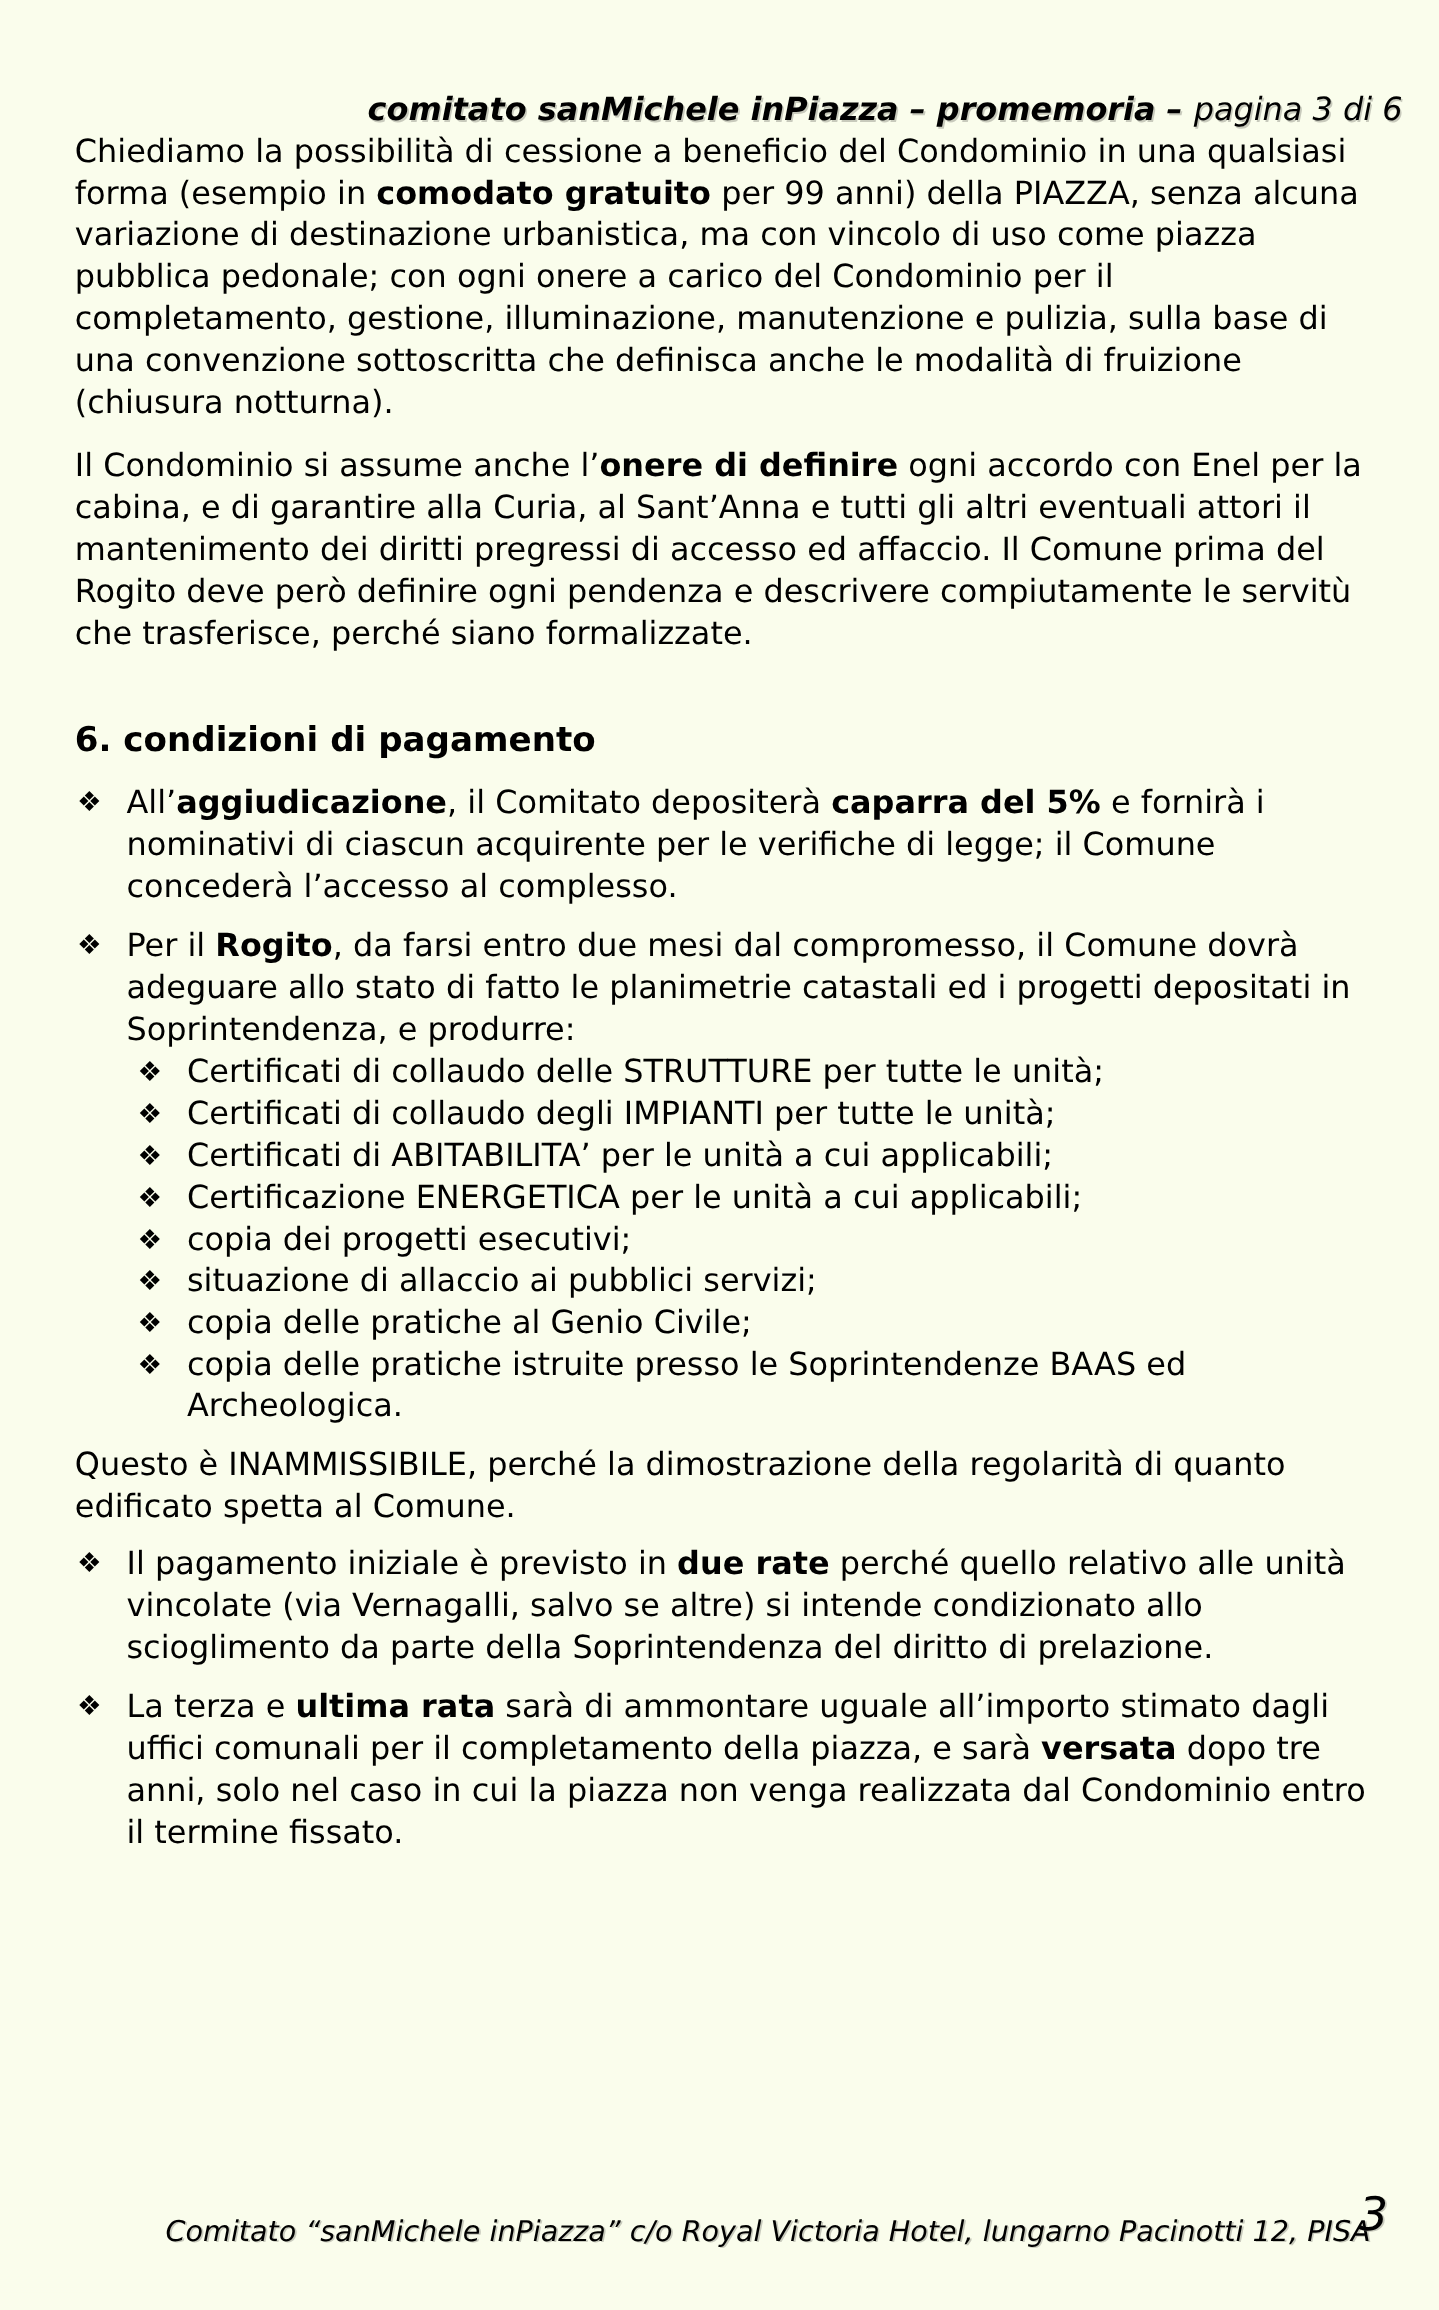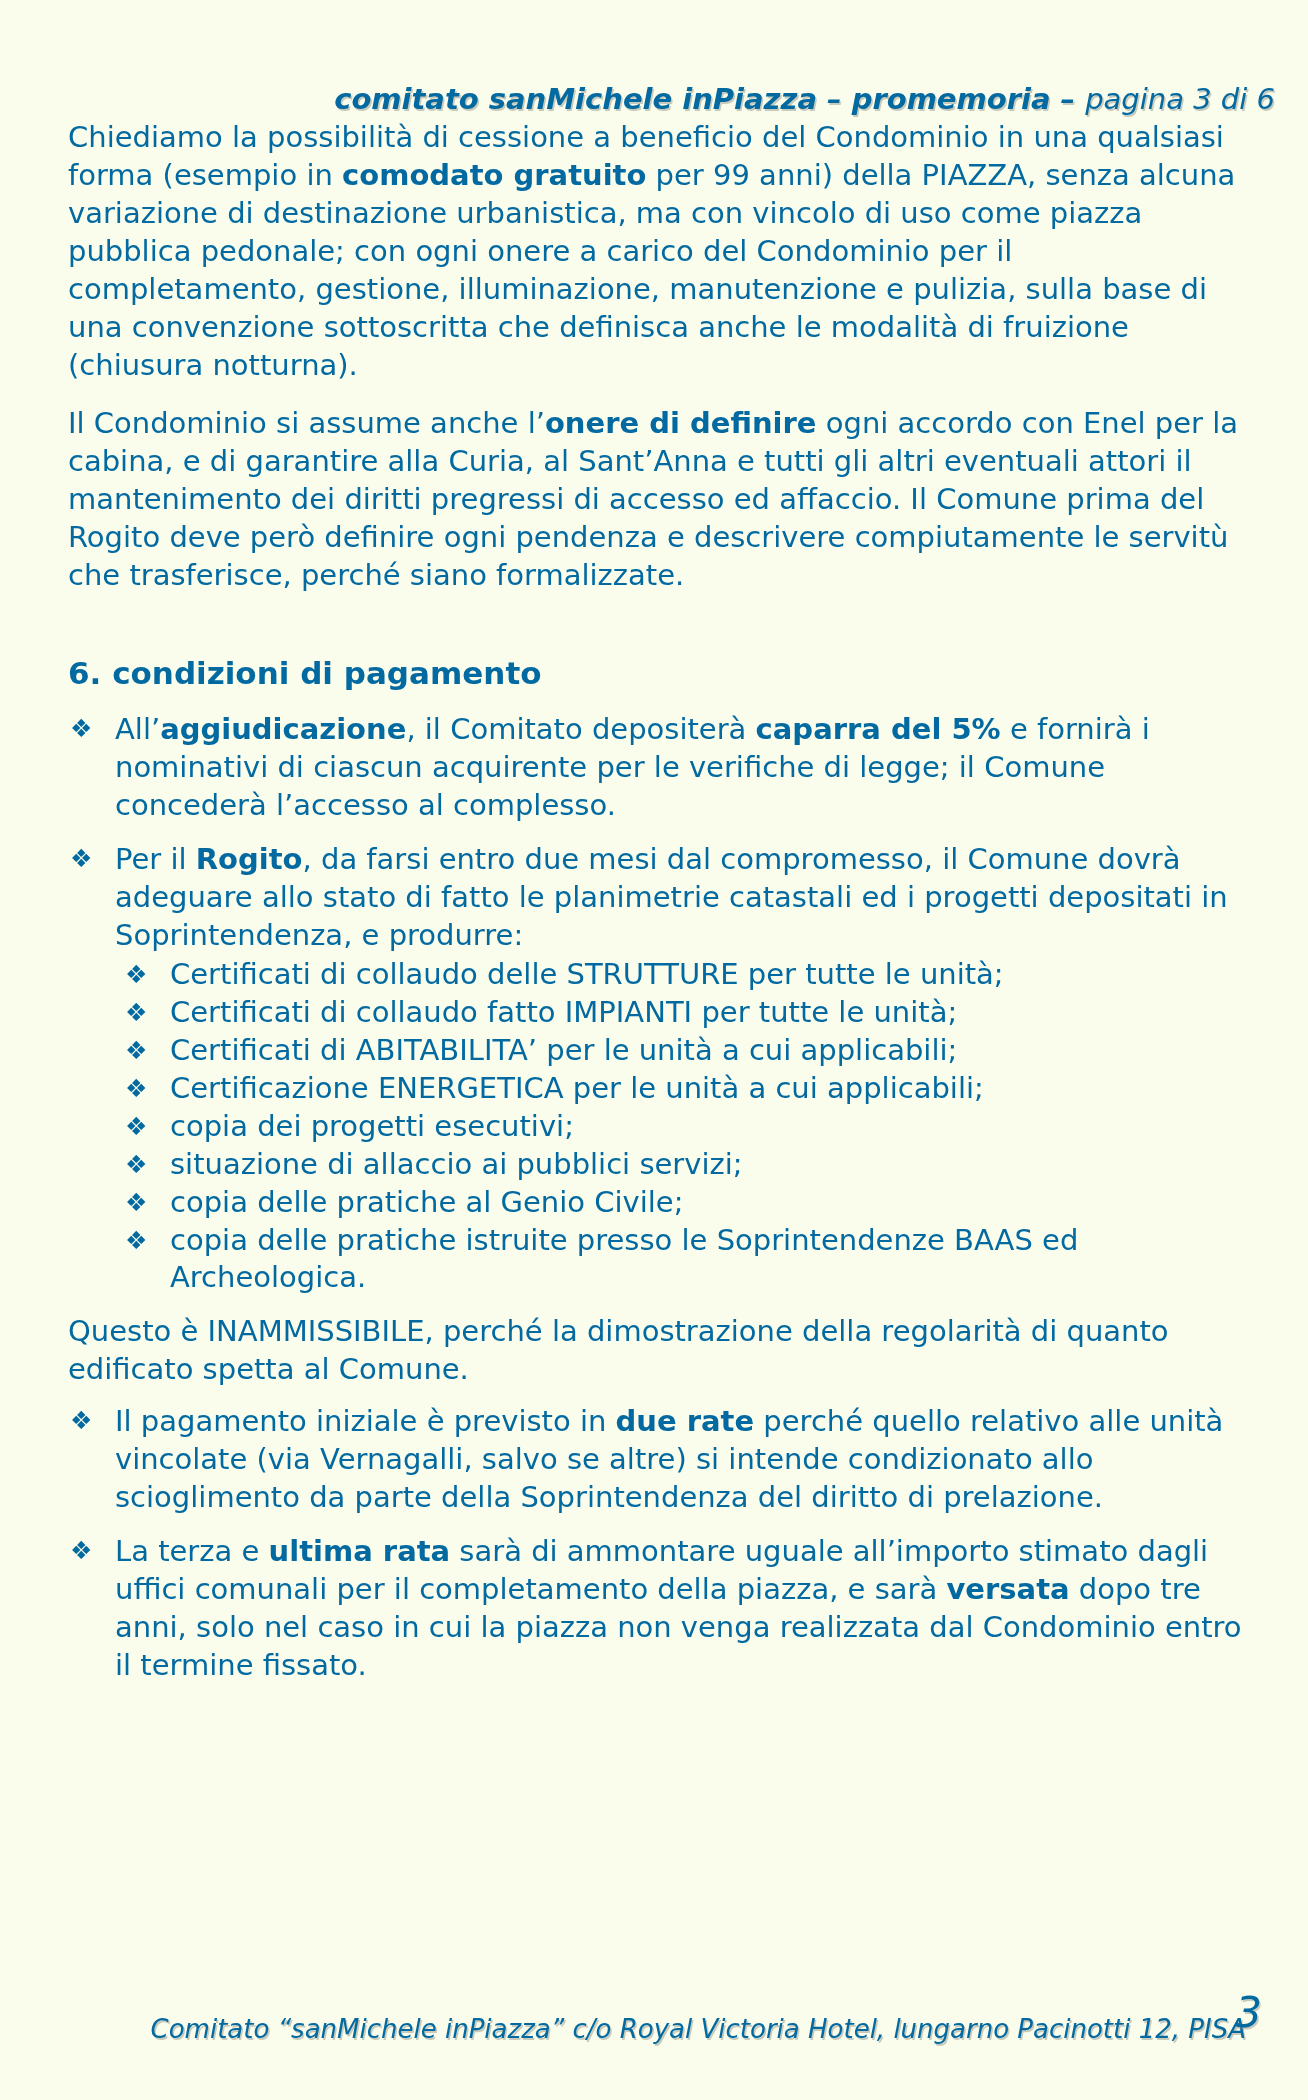--- a/index.html
+++ b/index.html
@@ -2,21 +2,21 @@
 <html><head>
 <meta charset="utf-8">
 <style>
   html, body { margin: 0; padding: 0; }
   body { background: #fafdec; }
   .page {
     position: relative;
     width: 1308px;
     height: 2084px;
     background: #fafdec;
-    color: #0369a1;
+    color: #000000;
     font-family: "DejaVu Sans", sans-serif;
     overflow: hidden;
   }
   
   .hand {
     font-family: "DejaVu Sans", sans-serif;
     font-style: italic;
     text-shadow: 1.5px 1.5px 0 rgba(140,140,130,0.45);
   }
   .header {
@@ -116,21 +116,21 @@
       <p class="body-text bullet-text" style="margin-bottom:2px">Per il <b>Rogito</b>, da farsi entro due mesi dal compromesso, il Comune dovrà adeguare allo stato di fatto le planimetrie catastali ed i progetti depositati in Soprintendenza, e produrre:</p>
     </div>
 
     <div class="sublist">
       <div class="sub">
         <span class="marker">❖</span>
         <p class="sub-text">Certificati di collaudo delle STRUTTURE per tutte le unità;</p>
       </div>
       <div class="sub">
         <span class="marker">❖</span>
-        <p class="sub-text">Certificati di collaudo fatto IMPIANTI per tutte le unità;</p>
+        <p class="sub-text">Certificati di collaudo degli IMPIANTI per tutte le unità;</p>
       </div>
       <div class="sub">
         <span class="marker">❖</span>
         <p class="sub-text">Certificati di ABITABILITA’ per le unità a cui applicabili;</p>
       </div>
       <div class="sub">
         <span class="marker">❖</span>
         <p class="sub-text">Certificazione ENERGETICA per le unità a cui applicabili;</p>
       </div>
       <div class="sub">

